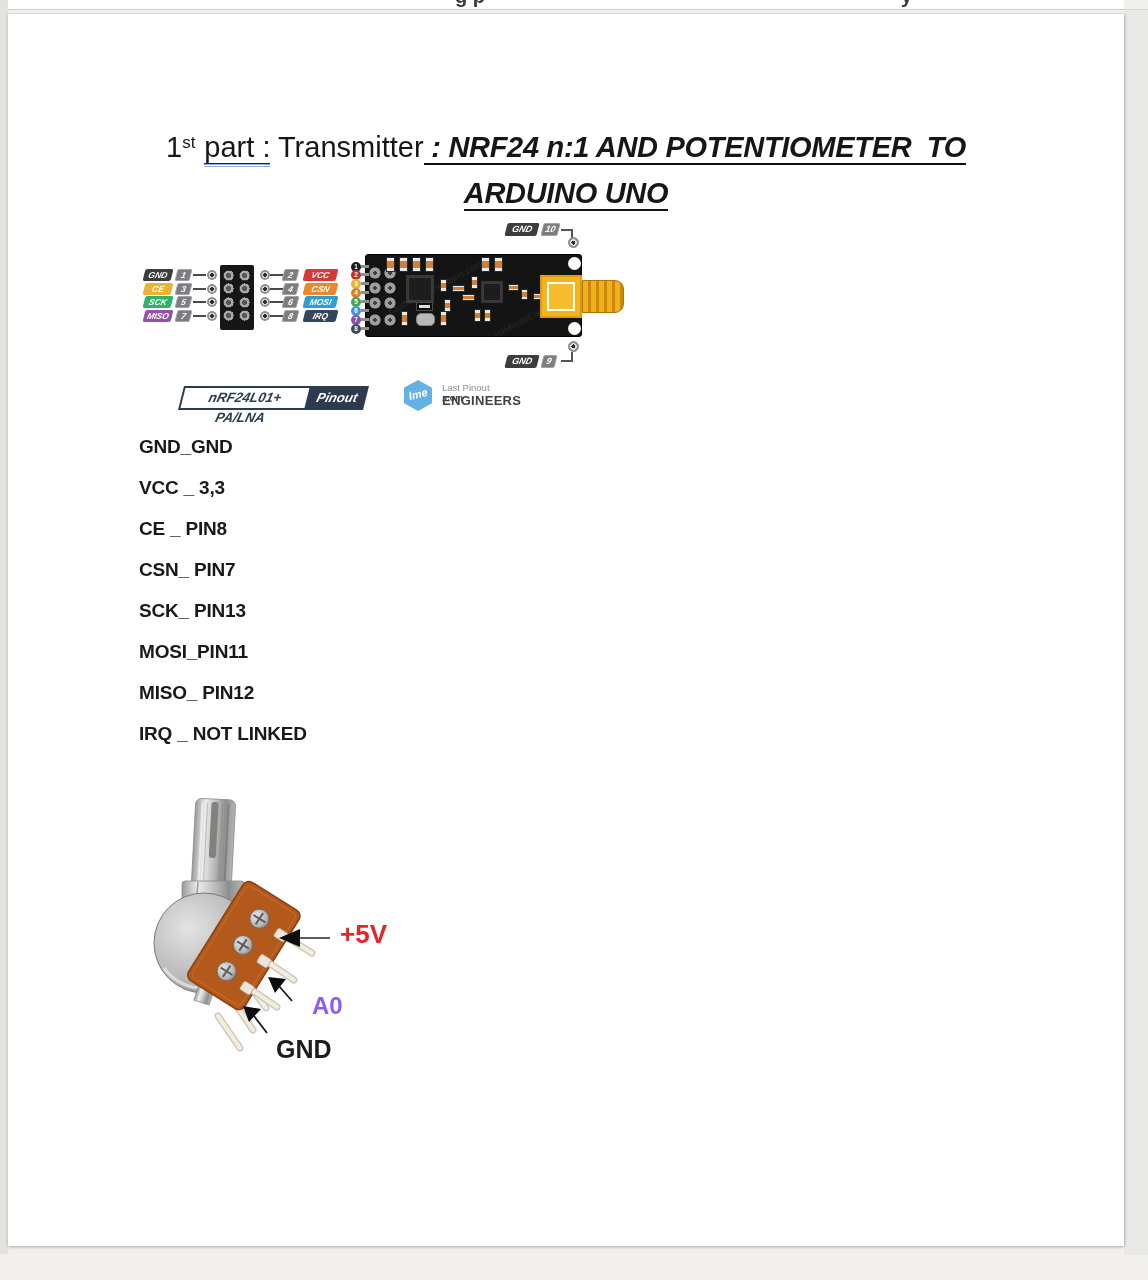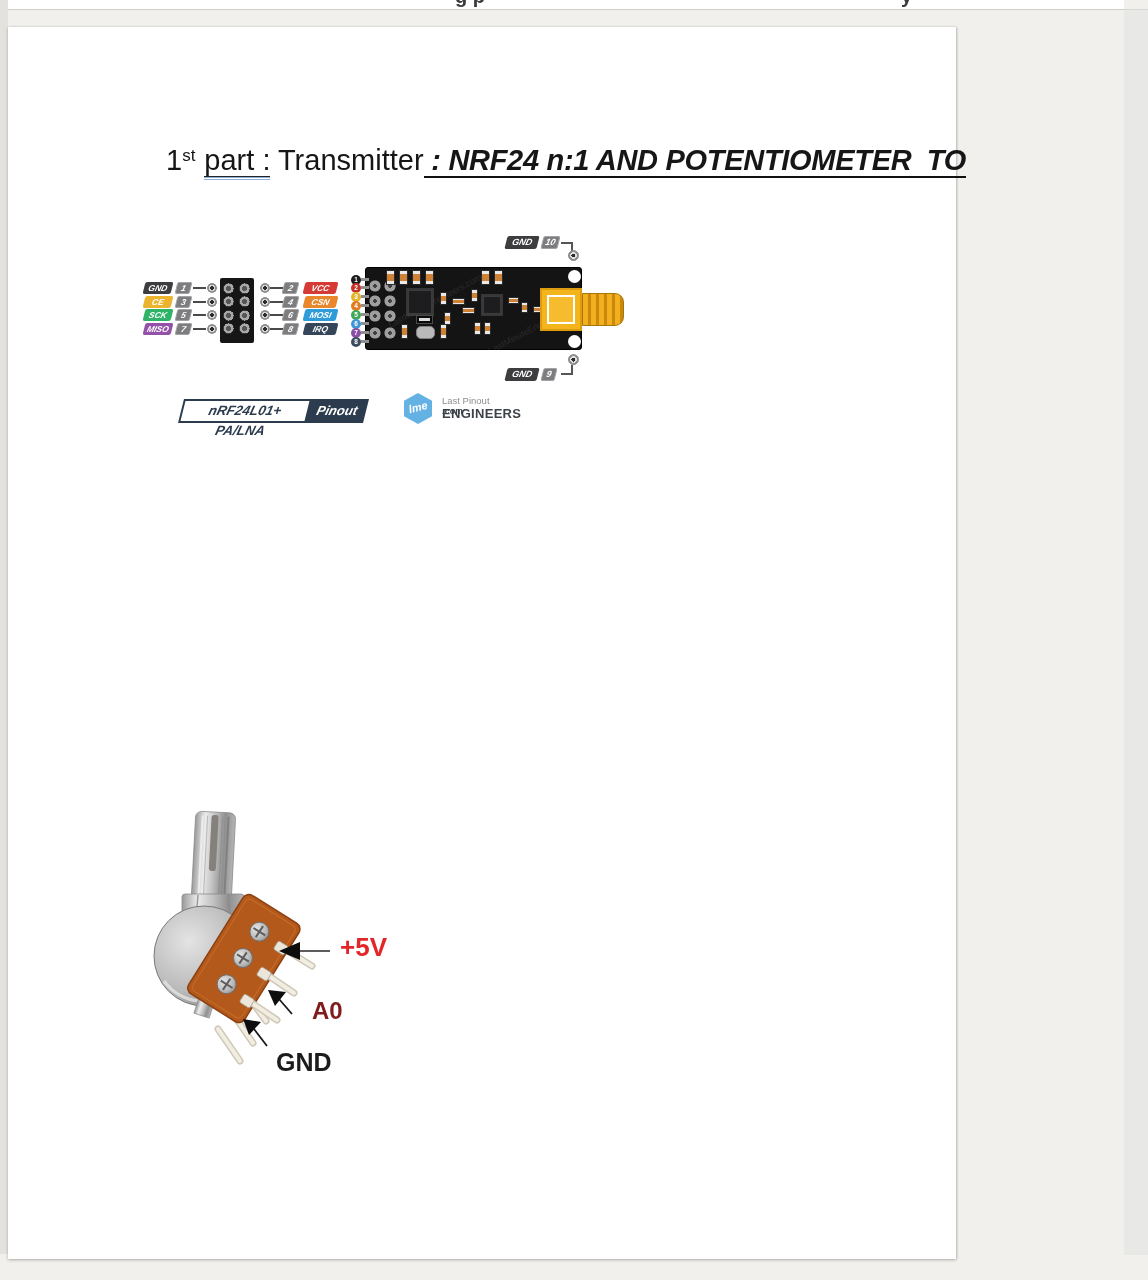--- a/index.html
+++ b/index.html
@@ -7,21 +7,21 @@
     width:1148px;height:1280px;overflow:hidden;position:relative;
     background:#f1f0ec;
     font-family:"Liberation Sans", sans-serif;
   }
   #screen{position:absolute;inset:0;}
   .left-strip{position:absolute;left:0;top:0;width:8px;height:1254px;background:#e3e2df;}
   .right-strip{position:absolute;left:1124px;top:9px;width:24px;height:1245px;background:#e8e8e7;border-top:1px solid #d8d7d4;}
   .prev-page{position:absolute;left:8px;top:0;width:1116px;height:9px;background:#fff;overflow:hidden;border-bottom:1px solid #cfcecb;}
   .prev-page .frag{position:absolute;top:-15px;font-size:20px;font-weight:bold;color:#3a3a3a;}
   .page{
-    position:absolute;left:8px;top:27px;width:948px;height:1232px;background:#ffffff;
+    position:absolute;left:8px;top:14px;width:1116px;height:1232px;background:#ffffff;
     box-shadow:0 1px 3px rgba(0,0,0,0.25), 1px 0 2px rgba(0,0,0,0.12);
   }
 
   
   .title{position:absolute;left:0;top:106px;width:1116px;color:#161616;}
   .t-line{text-align:center;font-size:29px;line-height:46px;white-space:nowrap;}
   .t-sup{font-size:17px;vertical-align:9px;}
   .grammar{display:inline-block;line-height:1.12;border-bottom:3px double #8fb0dd;padding-bottom:1px;margin-left:9px;}
   .u1{border-bottom:1.5px solid #222;}
   .t-plain{white-space:pre-wrap;}
@@ -108,20 +108,21 @@
 
   <div class="prev-page">
     <span class="frag" style="left:447px">g p</span>
     <span class="frag" style="left:893px">y</span>
   </div>
 
   <div class="page">
 
     <div class="title">
       <div class="t-line"><span>1</span><span class="t-sup">st</span><span class="grammar"><span class="u1">part :</span></span><span class="t-plain"> Transmitter</span><span class="t-bold"> : NRF24 n:1 AND POTENTIOMETER  TO</span></div>
+      <div class="t-line"><span class="t-bold">ARDUINO UNO</span></div>
     </div>
 
     <div class="figure">
 
       <div class="prow lrow" style="left:4px;top:48px">
         <span class="plabel" style="background: rgb(61, 61, 64);">GND</span>
         <span class="pnum">1</span>
         <span class="pline"></span>
         <span class="pdot"></span>
       </div>
@@ -261,20 +262,30 @@
             <span>lme</span>
           </span>
         <span class="logo-l1">Last Pinout</span>
         <span class="logo-l2">
             <span>ENGINEERS</span>
             <span class="logo-suffix">.com</span>
           </span>
       </div>
     </div>
 
+    <div class="connections">
+      <div class="conn" style="top:0px">GND_GND</div>
+      <div class="conn" style="top:41px">VCC _ 3,3</div>
+      <div class="conn" style="top:82px">CE _ PIN8</div>
+      <div class="conn" style="top:123px">CSN_ PIN7</div>
+      <div class="conn" style="top:164px">SCK_ PIN13</div>
+      <div class="conn" style="top:205px">MOSI_PIN11</div>
+      <div class="conn" style="top:246px">MISO_ PIN12</div>
+      <div class="conn" style="top:287px">IRQ _ NOT LINKED</div>
+    </div>
 
     <div class="pot">
       <svg viewBox="0 0 280 300" width="280" height="300">
         <defs>
           <linearGradient id="metal" x1="0" y1="0" x2="1" y2="0">
             <stop offset="0" stop-color="#9a9a9a"></stop>
               <stop offset="0.25" stop-color="#ececec"></stop>
             <stop offset="0.5" stop-color="#c2c2c2"></stop>
               <stop offset="0.75" stop-color="#8f8f8f"></stop>
             <stop offset="1" stop-color="#b5b5b5"></stop>
@@ -359,18 +370,18 @@
         <line x1="150" y1="145" x2="182" y2="145" stroke="#4a4a4a" stroke-width="1.8"></line>
         <polygon points="131,145 152,136 152,154" fill="#0d0d0d"></polygon>
 
         <line x1="131" y1="193" x2="144" y2="208" stroke="#1a1a1a" stroke-width="1.8"></line>
         <polygon points="120,184 138,186 127,200" fill="#0d0d0d"></polygon>
 
         <line x1="106" y1="223" x2="119" y2="240" stroke="#1a1a1a" stroke-width="1.8"></line>
         <polygon points="95,213 113,216 101,229" fill="#0d0d0d"></polygon>
       </svg>
       <div class="pot-label vcc" style="color: rgb(227, 38, 42);">+5V</div>
-      <div class="pot-label a0" style="color: #7f1d1d;">A0</div>
+      <div class="pot-label a0" style="color: #8b5cf6; margin-top: 8px;">A0</div>
       <div class="pot-label gnd" style="color: rgb(28, 28, 28);">GND</div>
     </div>
 
   </div>
 </div>
 
 </body></html>

